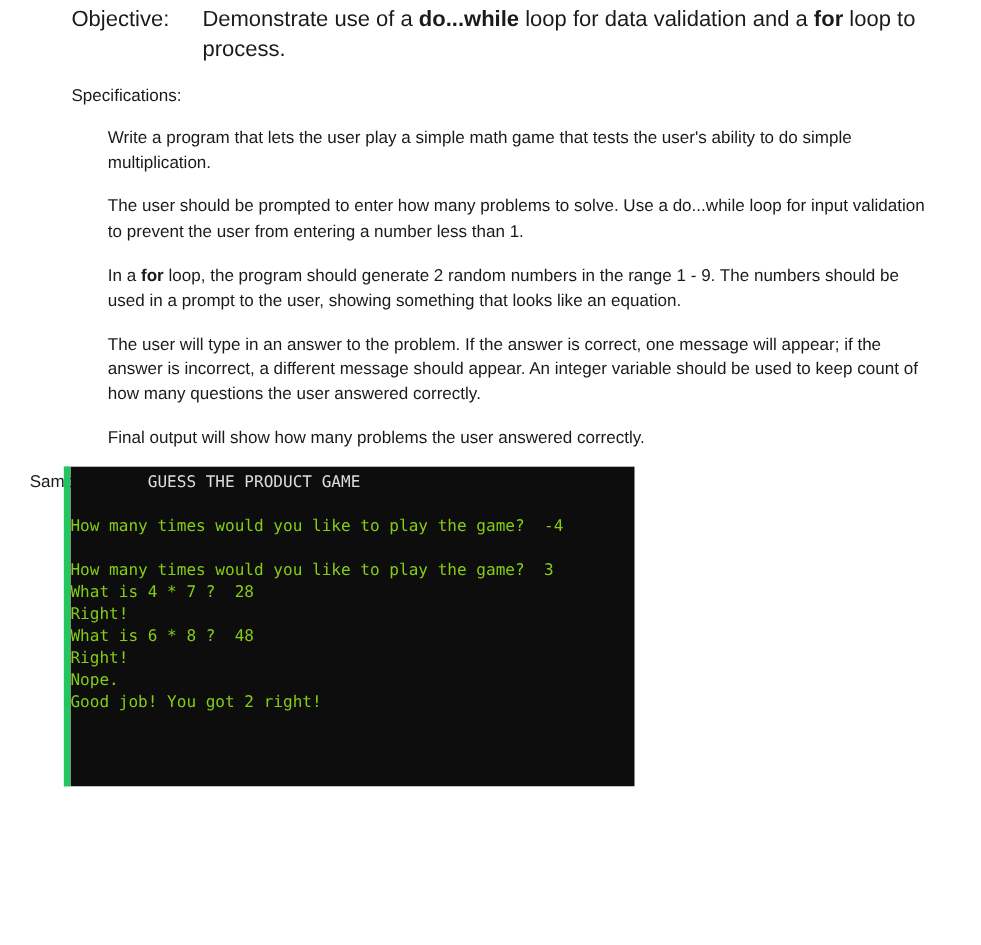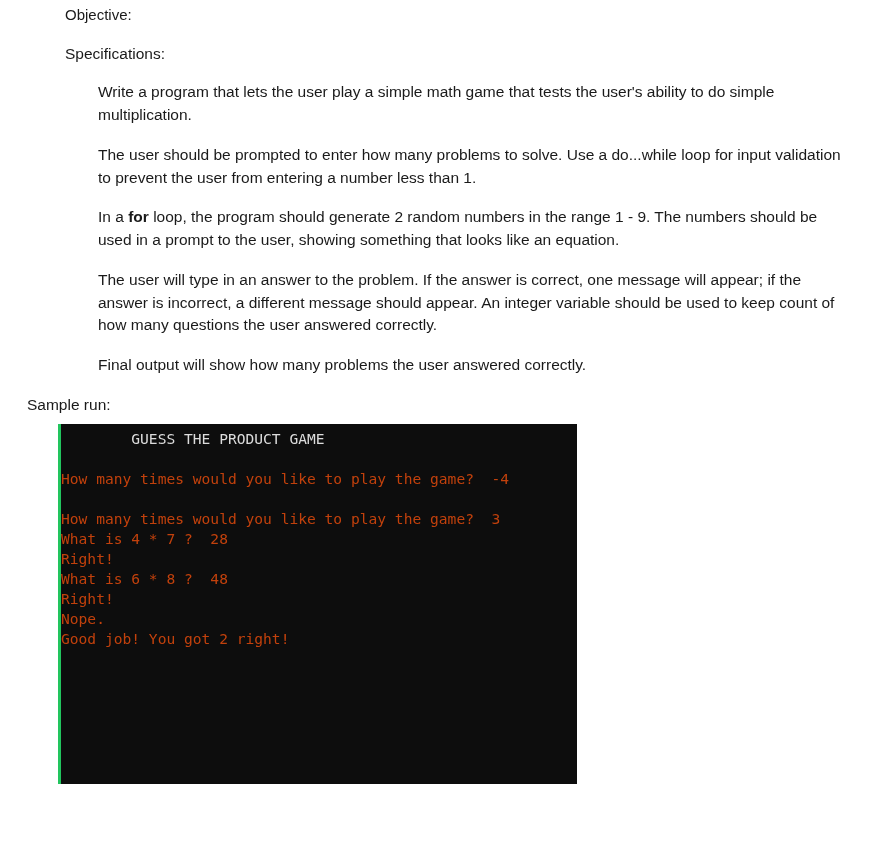--- a/index.html
+++ b/index.html
@@ -21,21 +21,21 @@
     padding: 0;
     position: relative;
   }
 
   
   .objective-row {
     display: flex;
     align-items: baseline;
     padding-left: 65px;
     padding-top: 5px;
-    font-size: 15px;
+    font-size: 20px;
     line-height: 1.35;
   }
   .objective-label {
     width: 119px;
     flex: 0 0 119px;
     white-space: nowrap;
   }
   .objective-text {
     flex: 1;
     padding-right: 20px;
@@ -72,51 +72,52 @@
     font-size: 15.5px;
     line-height: 1.35;
   }
 
   
   .console-wrap {
     position: absolute;
     left: 58px;
     top: 424px;
     width: 519px;
-    height: 360px;
+    height: 291px;
     background: #0d0d0d;
-    border-left: 3px solid #22c55e;
+    border-left: 6px solid #22c55e;
     overflow: hidden;
   }
   .console-inner {
     background: #0d0d0d;
     width: 100%;
     height: 100%;
     padding-top: 5px;
     padding-left: 0px;
   }
   .console-line {
     font-family: "DejaVu Sans Mono", "Liberation Mono", monospace;
     font-size: 14.6px;
     line-height: 20px;
-    color: #c2410c;
+    color: #84cc16;
     white-space: pre;
     padding-left: 0px;
     height: 20px;
   }
   .console-line.blank { color: transparent; }
   .console-line.title { color: #dcdcdc; }
 </style>
 </head>
 <body>
 
 <div class="doc">
 
   <div class="objective-row">
     <div class="objective-label">Objective:</div>
+    <div class="objective-text"><span>Demonstrate use of a </span><b>do...while</b><span> loop for data validation and a </span><b>for</b><span> loop to process.</span></div>
   </div>
 
   <div class="spec-heading">Specifications:</div>
 
   <div class="spec-list">
     <p class="spec-p">Write a program that lets the user play a simple math game that tests the user's ability to do simple multiplication.</p>
     <p class="spec-p">The user should be prompted to enter how many problems to solve. Use a do...while loop for input validation to prevent the user from entering a number less than 1.</p>
     <p class="spec-p"><span>In a </span><b>for</b><span> loop, the program should generate 2 random numbers in the range 1 - 9. The numbers should be used in a prompt to the user, showing something that looks like an equation.</span></p>
     <p class="spec-p">The user will type in an answer to the problem. If the answer is correct, one message will appear; if the answer is incorrect, a different message should appear. An integer variable should be used to keep count of how many questions the user answered correctly.</p>
     <p class="spec-p">Final output will show how many problems the user answered correctly.</p>

